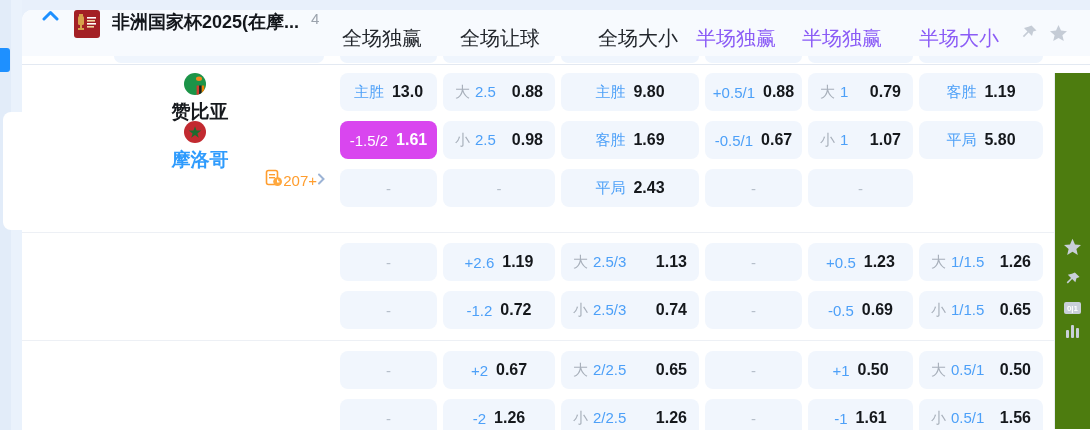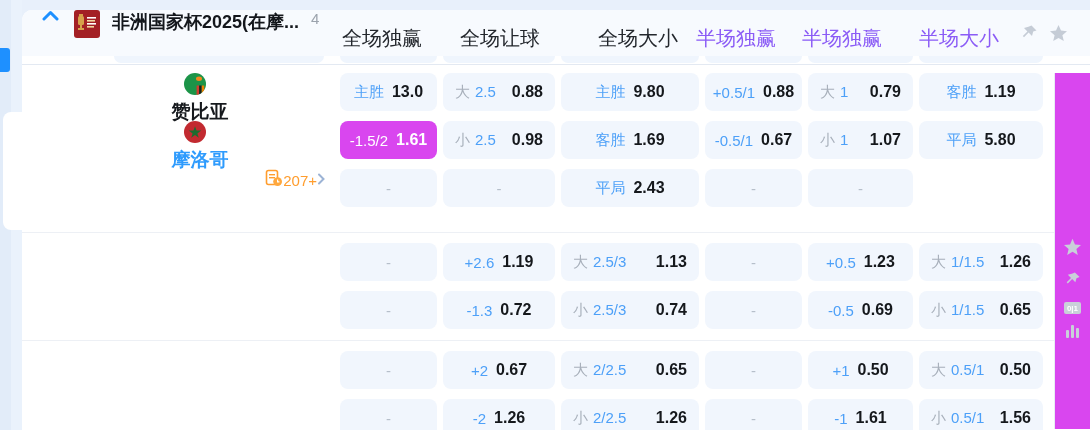--- a/index.html
+++ b/index.html
@@ -41,21 +41,21 @@
   .cell.ou{justify-content:space-between;padding:0 12px;}
   .grp{display:flex;gap:5px;}
   .pre{color:#a8b0bb;}
   .line{color:#4da0f8;}
   .cell.dashc .dash{color:#b6bfca;}
   .cell.sel{background:#d946ef;}
   .cell.sel .lbl,.cell.sel .val{color:#fff;}
   .sec-div{height:1px;background:#edf0f5;margin:15px 36px 10px 0;}
   .sec-div.second{margin-top:11px;}
   
-  .rail{position:absolute;top:63px;right:0;bottom:1px;width:36px;background:#d946ef;border-left:1px solid #e8edf4;
+  .rail{position:absolute;top:63px;right:0;bottom:1px;width:36px;background:#4d7c0f;border-left:1px solid #e8edf4;
         display:flex;flex-direction:column;align-items:center;padding-top:165px;box-sizing:border-box;gap:11px;}
   .badge01{width:17px;height:12px;background:#c9cfd9;border-radius:2px;color:#fff;font-size:8px;font-weight:bold;
            display:flex;align-items:center;justify-content:center;letter-spacing:0;}
   .bars{display:flex;align-items:flex-end;gap:2px;height:13px;cursor:pointer;}
   .bars i{display:block;width:3px;background:#c9cfd9;border-radius:1px;}
   .bars i:nth-child(1){height:8px}.bars i:nth-child(2){height:13px}.bars i:nth-child(3){height:10px}
 </style>
 </head>
 <body>
 
@@ -285,21 +285,21 @@
             <span class="pre">大</span>
             <span class="line">1/1.5</span>
           </span>
           <span class="val">1.26</span>
         </div>
 
       <div class="cell dashc">
           <span class="dash">-</span>
         </div>
       <div class="cell">
-          <span class="lbl">-1.3</span>
+          <span class="lbl">-1.2</span>
           <span class="val">0.72</span>
         </div>
       <div class="cell ou">
           <span class="grp">
             <span class="pre">小</span>
             <span class="line">2.5/3</span>
           </span>
           <span class="val">0.74</span>
         </div>
       <div class="cell dashc">

